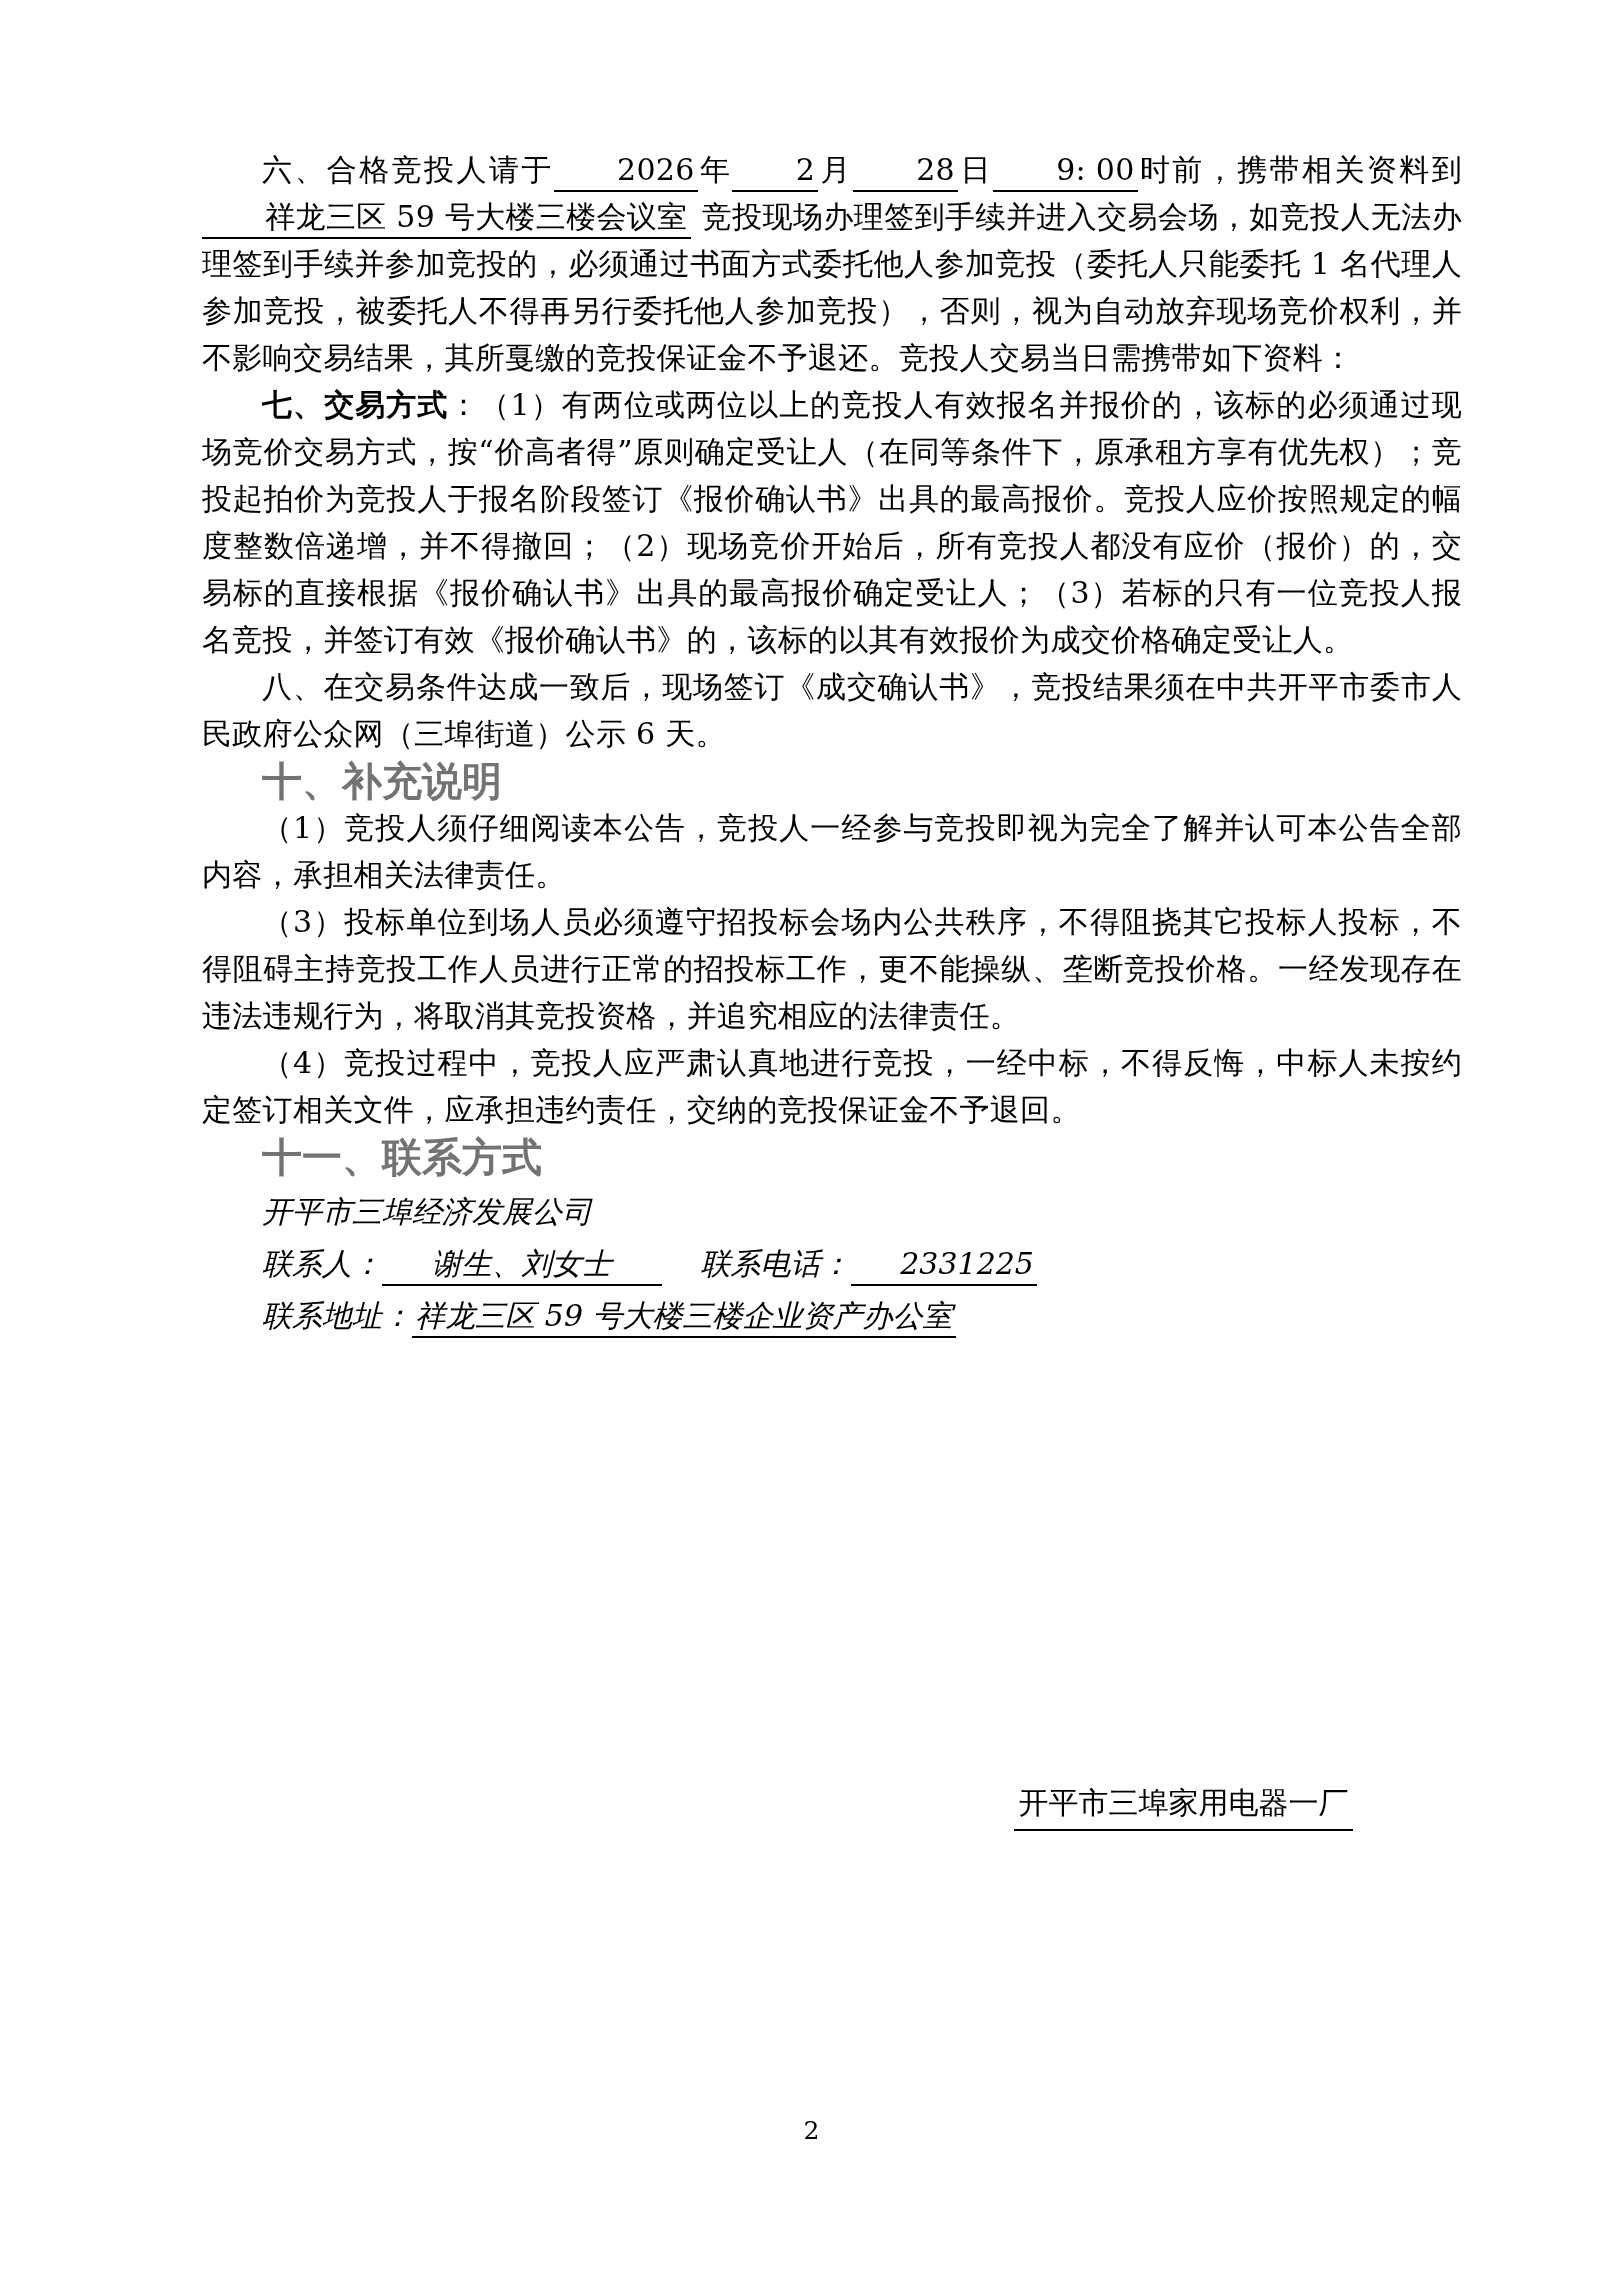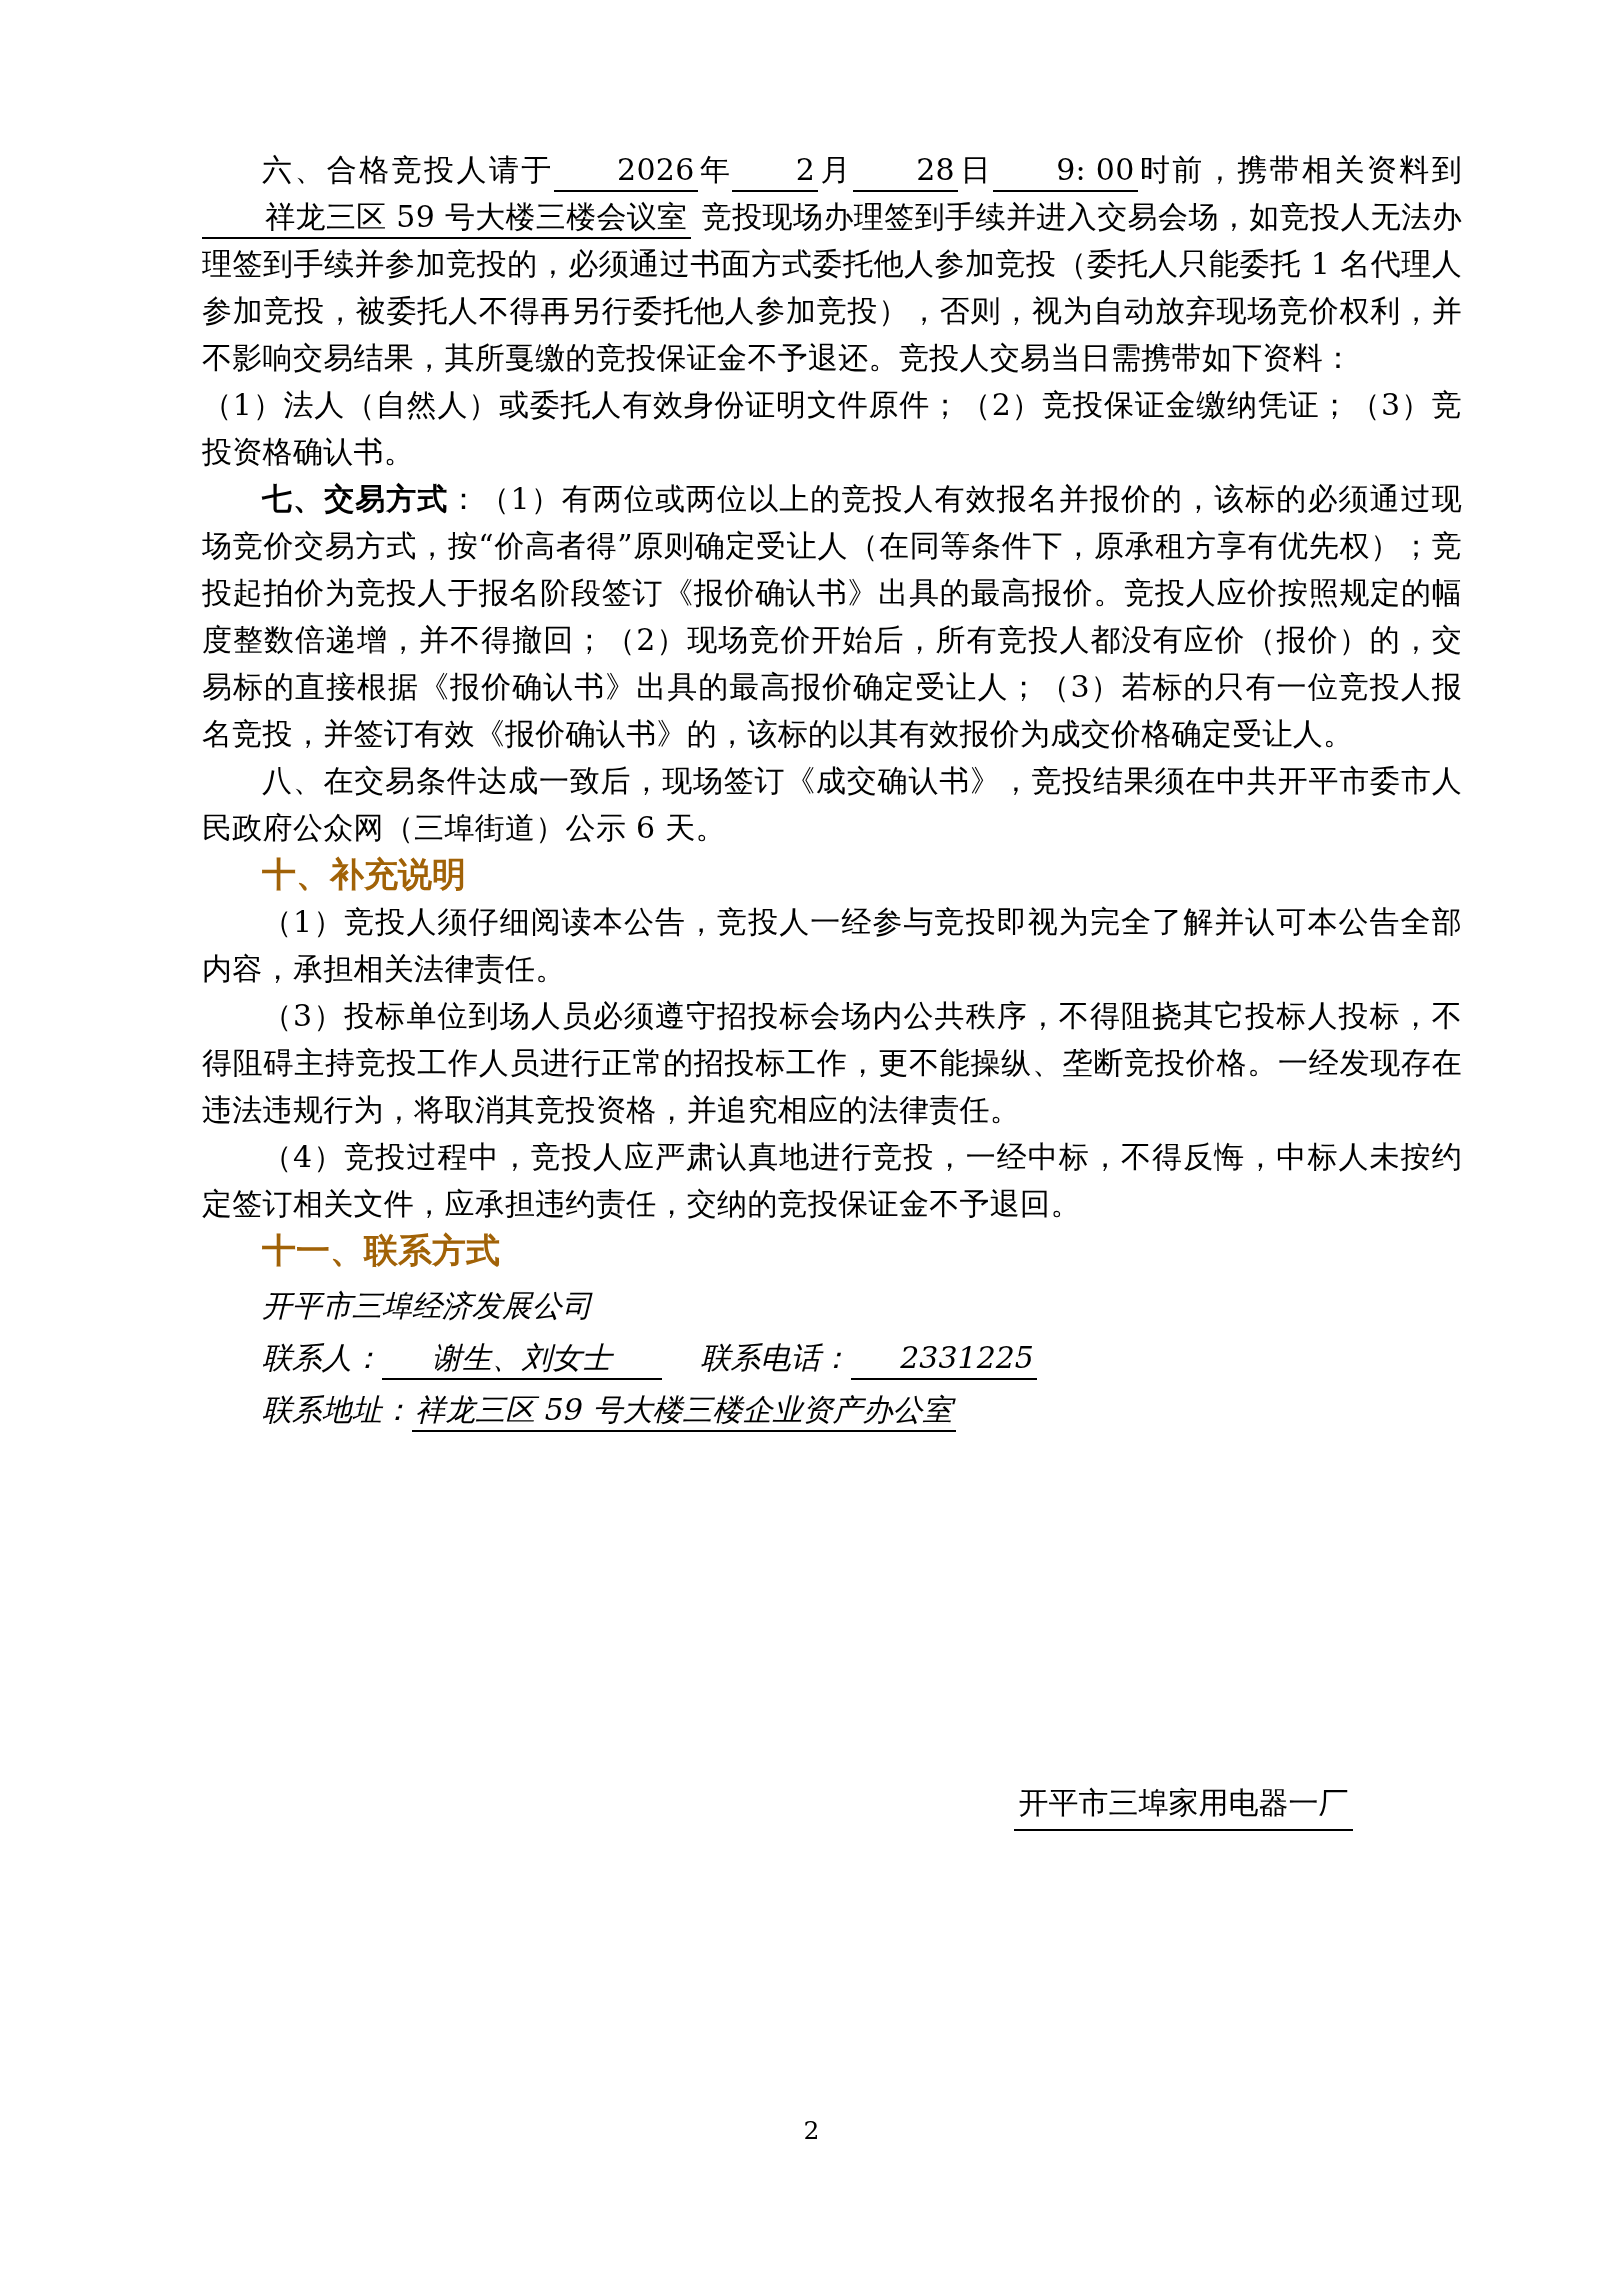--- a/index.html
+++ b/index.html
@@ -37,24 +37,24 @@
     word-break: break-all;
   }
   .para.indent {
     text-indent: 60px;
   }
   .para.noindent {
     text-indent: 0;
   }
   .heading {
     font-family: "DejaVu Serif", "Liberation Serif", serif;
-    font-size: 34px;
+    font-size: 40px;
     line-height: 47px;
     font-weight: bold;
-    color: #a16207;
+    color: #737373;
     text-indent: 60px;
     margin: 0;
   }
   .bold-run {
     font-weight: bold;
   }
   
   .blank {
     display: inline-block;
     border-bottom: 2.2px solid #000;
@@ -139,21 +139,20 @@
   }
 </style>
 </head>
 <body>
 
 <div class="page">
   <div class="doc-body">
 
     <p class="para indent"><span>六、</span><span>合格竞投人请于</span><span class="blank num">2026</span><span>年</span><span class="blank num-sm">2</span><span>月</span><span class="blank num">28</span><span>日</span><span class="blank time">9: 00</span><span>时前，携带相关资料到</span><span class="blank wide">祥龙三区 59 号大楼三楼会议室</span><span class="gap-sm"></span><span>竞投现场办理签到手续并进入交易会场，如竞投人无法办理签到手续并参加竞投的，必须通过书面方式委托他人参加竞投（委托人只能委托 1 名代理人参加竞投，被委托人不得再另行委托他人参加竞投），否则，视为自动放弃现场竞价权利，并不影响交易结果，其所戛缴的竞投保证金不予退还。竞投人交易当日需携带如下资料：</span></p>
 
-    <p class="para noindent">（1）法人（自然人）或委托人有效身份证明文件原件；（2）竞投保证金缴纳凭证；（3）竞投资格确认书。</p>
 
     <p class="para indent"><span class="bold-run">七、</span><span class="bold-run">交易方式</span><span>：（1）有两位或两位以上的竞投人有效报名并报价的，该标的必须通过现场竞价交易方式，按“价高者得”原则确定受让人（在同等条件下，原承租方享有优先权）；竞投起拍价为竞投人于报名阶段签订《报价确认书》出具的最高报价。竞投人应价按照规定的幅度整数倍递增，并不得撤回；（2）现场竞价开始后，所有竞投人都没有应价（报价）的，交易标的直接根据《报价确认书》出具的最高报价确定受让人；（3）若标的只有一位竞投人报名竞投，并签订有效《报价确认书》的，该标的以其有效报价为成交价格确定受让人。</span></p>
 
     <p class="para indent"><span>八、</span><span>在交易条件达成一致后，现场签订《成交确认书》，竞投结果须在中共开平市委市人民政府公众网（三埠街道）公示 6 天。</span></p>
 
 
     <p class="heading"><span>十、</span><span>补充说明</span></p>
 
     <p class="para indent">（1）竞投人须仔细阅读本公告，竞投人一经参与竞投即视为完全了解并认可本公告全部内容，承担相关法律责任。</p>
     <p class="para indent">（3）投标单位到场人员必须遵守招投标会场内公共秩序，不得阻挠其它投标人投标，不得阻碍主持竞投工作人员进行正常的招投标工作，更不能操纵、垄断竞投价格。一经发现存在违法违规行为，将取消其竞投资格，并追究相应的法律责任。</p>

